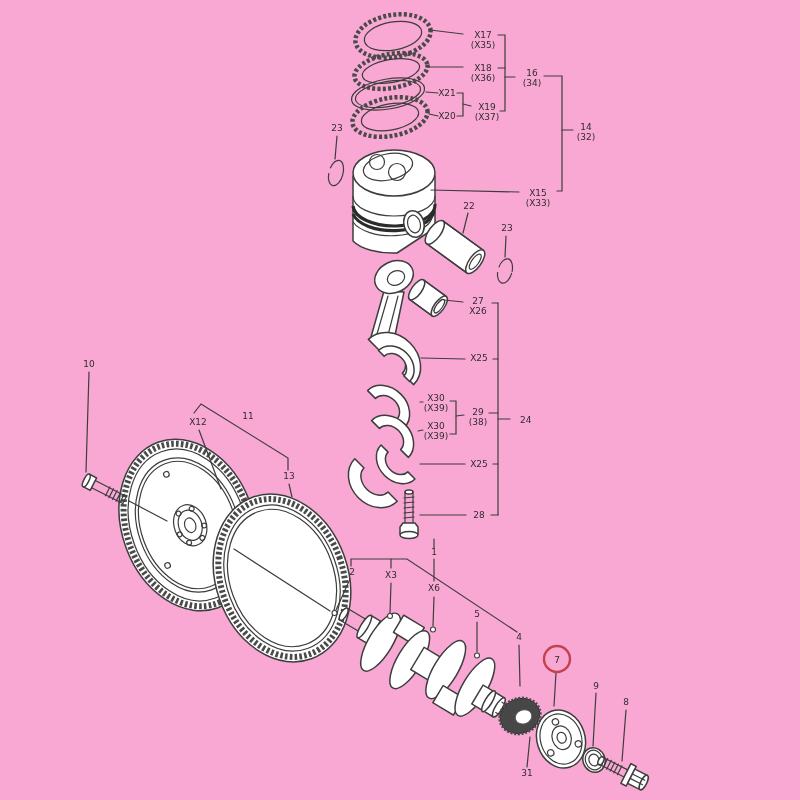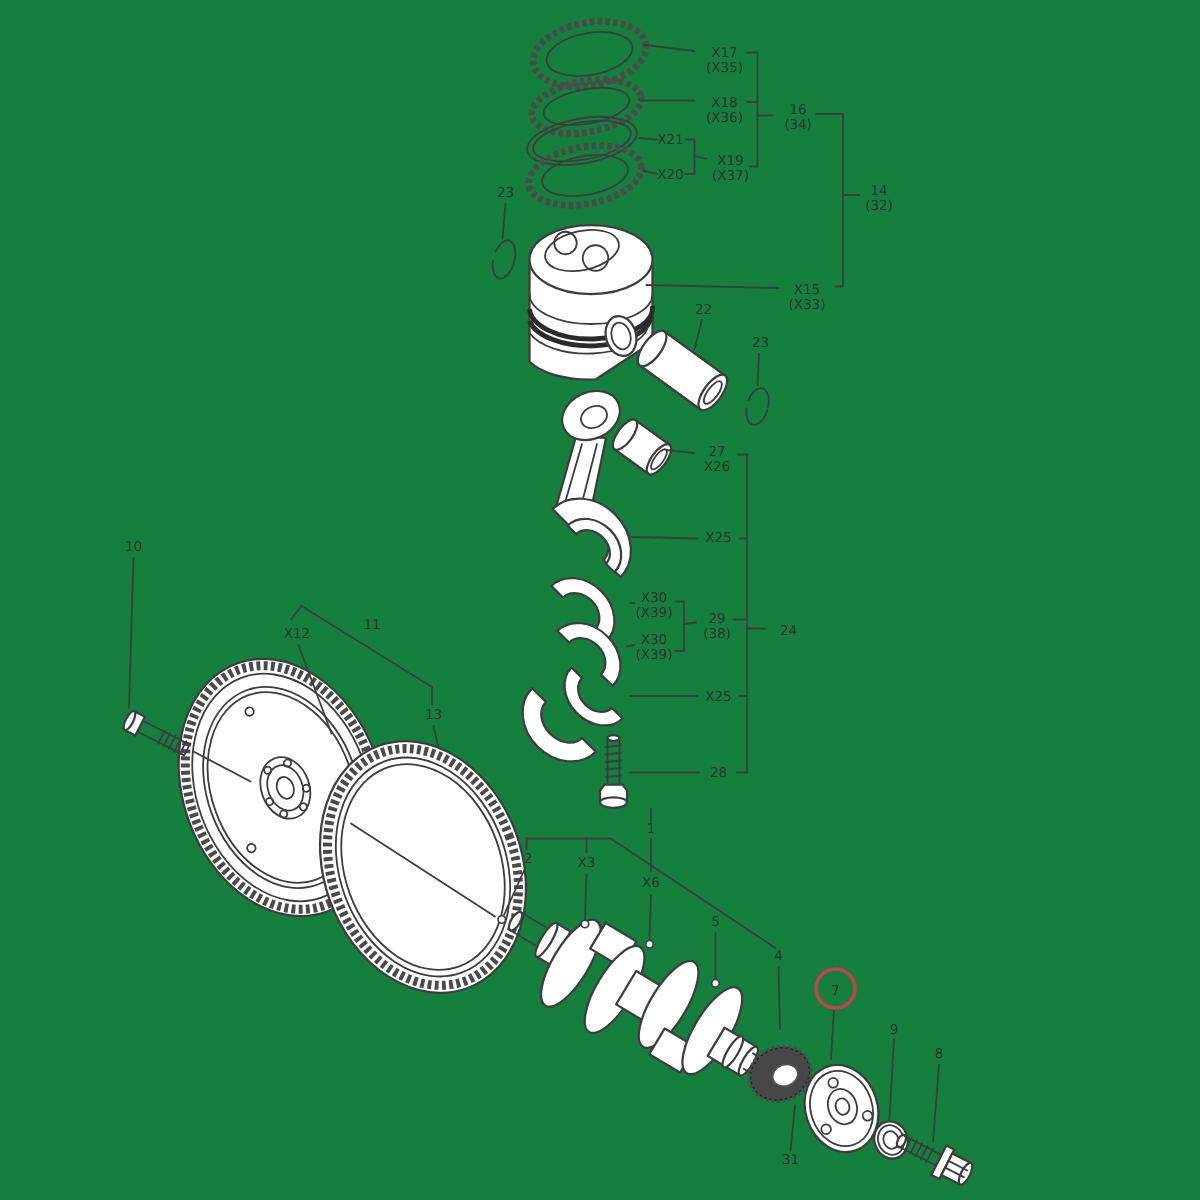--- a/index.html
+++ b/index.html
@@ -1,16 +1,16 @@
 <!DOCTYPE html>
 <html><head>
 <meta charset="utf-8">
 <style>
   html,body{margin:0;padding:0;background:#ffffff;}
-  .stage{width:800px;height:800px;background:#15803d;position:relative;overflow:hidden;}
+  .stage{width:800px;height:800px;background:#f9a8d4;position:relative;overflow:hidden;}
   svg{display:block;}
   svg text{font-family:"DejaVu Sans",sans-serif;font-size:9px;fill:#2e2e2e;text-anchor:middle;}
   .ln{stroke:#3d3d3d;stroke-width:1.2;fill:none;stroke-linecap:round;}
   .pt{stroke:#3d3d3d;stroke-width:1.5;fill:#ffffff;stroke-linejoin:round;}
   .ptn{stroke:#3d3d3d;stroke-width:1.2;fill:none;}
   .teeth{stroke:#4a4a4a;fill:none;}
   .thick{stroke:#2b2b2b;fill:none;}
   .mark{stroke:#3d3d3d;stroke-width:1.1;fill:#ffffff;}
 </style>
 </head>

